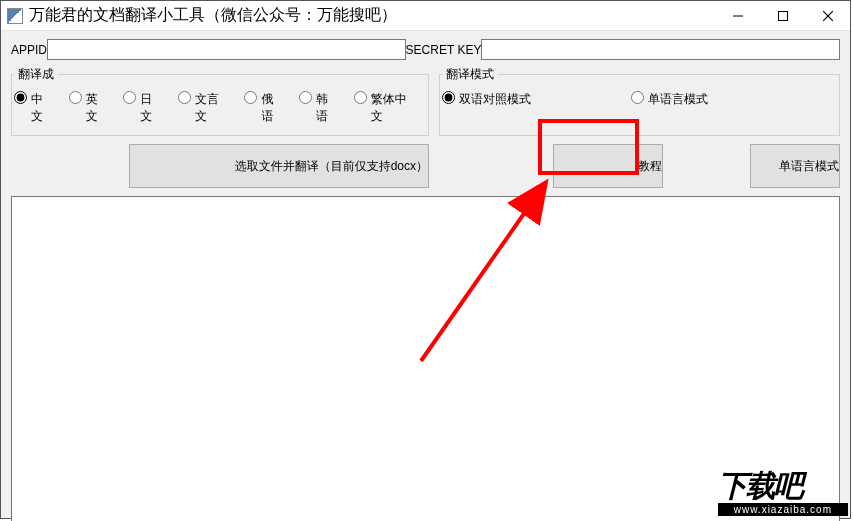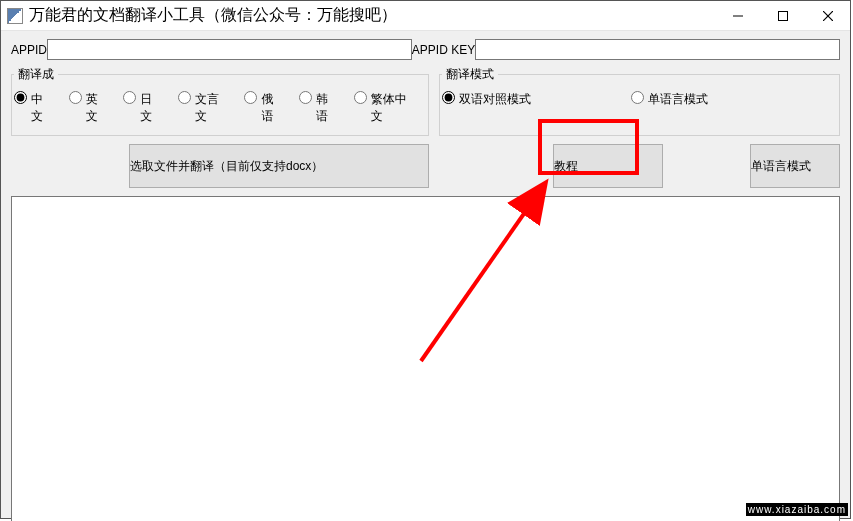--- a/index.html
+++ b/index.html
@@ -92,21 +92,21 @@
   margin-bottom: 8px;
   gap: 10px;
 }
 .big-btn {
   height: 44px;
   background: #e1e1e1;
   border: 1px solid #adadad;
   font-size: 12px;
   display: flex;
   align-items: center;
-  justify-content: flex-start;
+  justify-content: flex-end;
   cursor: default;
 }
 .btn-select { width: 300px; margin-left: 118px; }
 .btn-tutorial { width: 110px; margin-left: 114px; position: relative; }
 .btn-more { width: 90px; margin-left: auto; }
 .red-box {
   position: absolute;
   border: 4px solid #ff0000;
   pointer-events: none;
 }
@@ -132,21 +132,21 @@
   font-size: 30px;
   font-style: italic;
   color: #000;
   text-shadow: 2px 0 #fff, -2px 0 #fff, 0 2px #fff, 0 -2px #fff, 1px 1px #fff, -1px -1px #fff;
   letter-spacing: -2px;
 }
 .watermark-sub {
   font-size: 10px;
   color: #fff;
   background: #000;
-  padding: 1px 2px;
+  padding: 1px 16px;
   text-align: left;
   margin-top: -4px;
   letter-spacing: 1px;
 }
 </style>
 </head>
 <body>
 
 <div class="window">
   <div class="titlebar">
@@ -169,21 +169,21 @@
             <line x1="10" y1="0" x2="0" y2="10" stroke="#000" stroke-width="1.2"></line>
           </svg>
       </div>
     </div>
   </div>
 
   <div class="content">
     <div class="row">
       <span class="label">APPID</span>
       <input type="text" class="text-input appid-input" value="" style="">
-      <span class="label">APPID KEY</span>
+      <span class="label">SECRET KEY</span>
       <input type="text" class="text-input secret-input" value="" style="">
     </div>
 
     <div class="groups-row">
       <fieldset class="translate-to">
         <legend>翻译成</legend>
         <div class="radio-row">
           <label class="radio">
               <input type="radio" name="lang" checked="" style="">
               <span>中文</span>
@@ -250,15 +250,16 @@
   <svg class="red-arrow" style="left:390px; top:170px; width:200px; height:200px;" viewBox="0 0 200 200">
     <defs>
       <marker id="ah" markerWidth="12" markerHeight="12" refX="9" refY="5" orient="auto">
         <polygon points="0,0 11,5 0,10" fill="#ff0000"></polygon>
       </marker>
     </defs>
     <line x1="30" y1="190" x2="153" y2="14" stroke="#ff0000" stroke-width="4" marker-end="url(#ah)"></line>
   </svg>
 
   <div class="watermark">
+    <div class="watermark-text">下载吧</div>
     <div class="watermark-sub">www.xiazaiba.com</div>
   </div>
 </div>
 
 </body></html>

